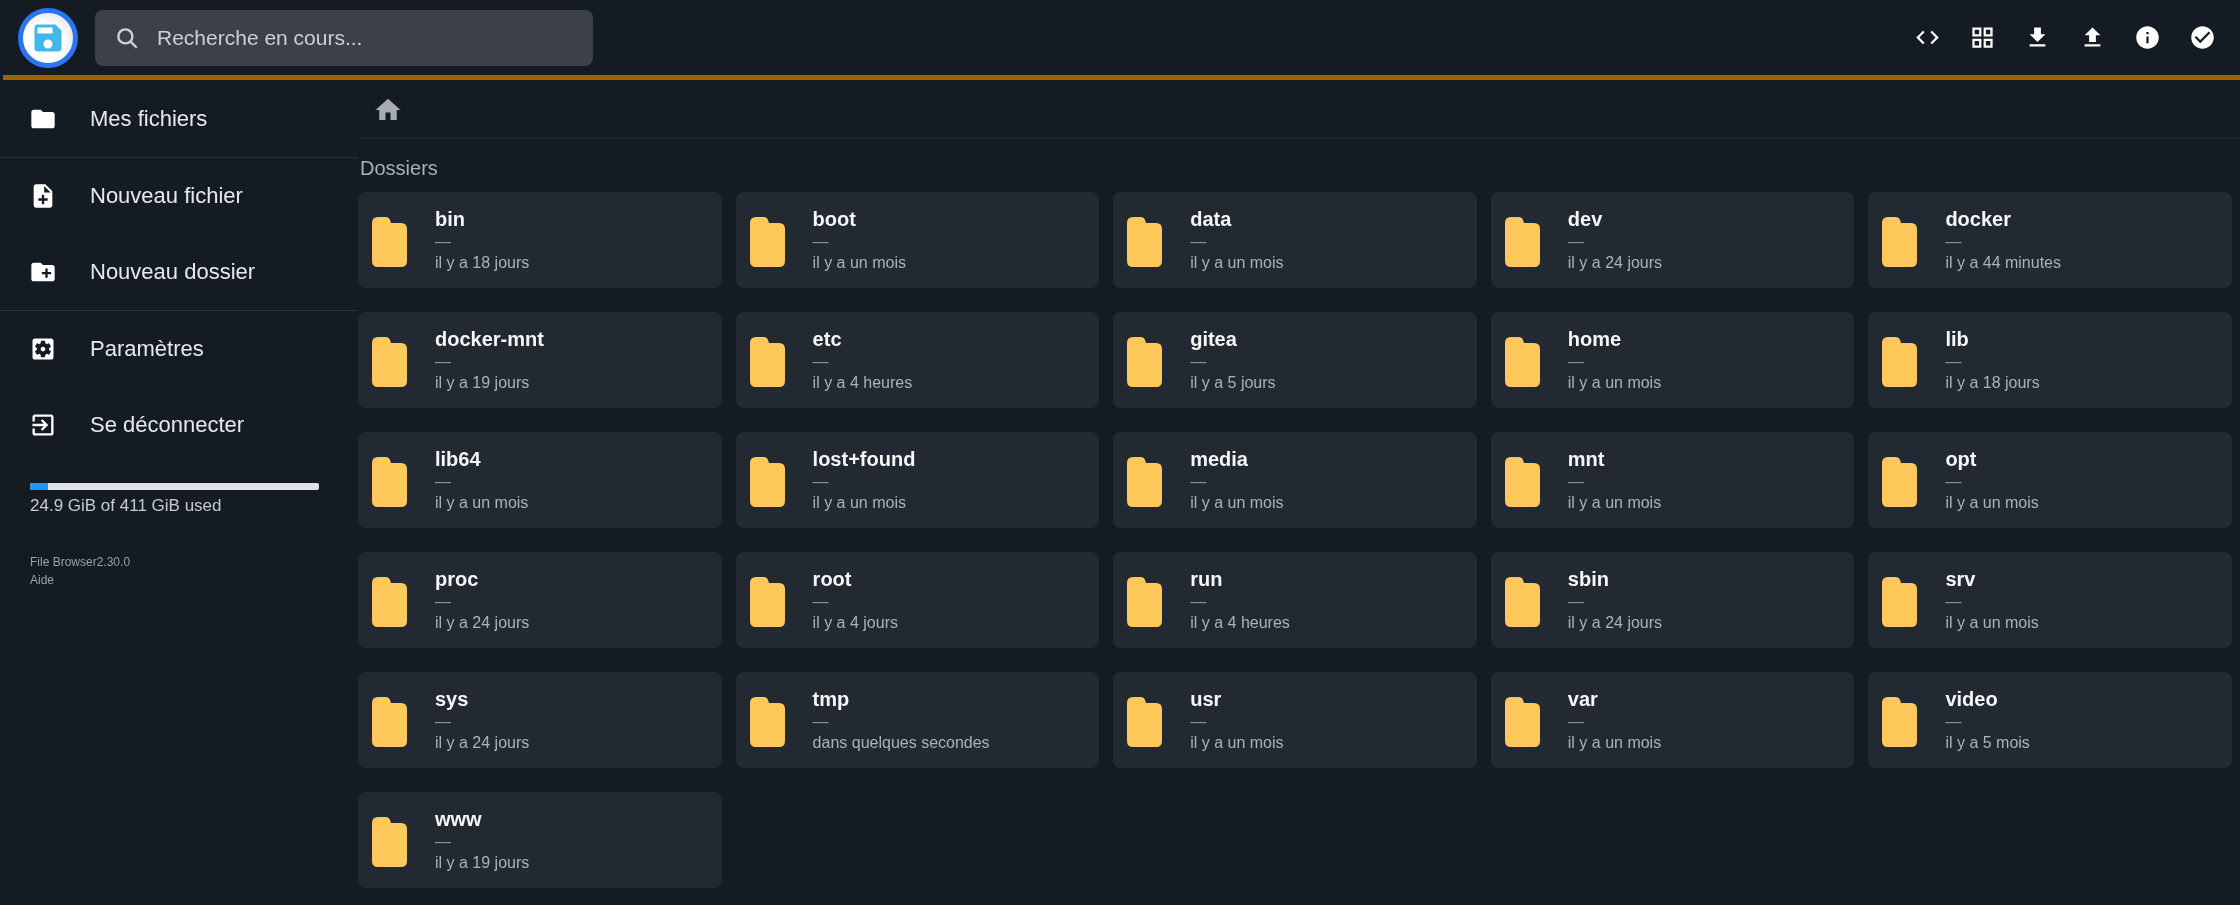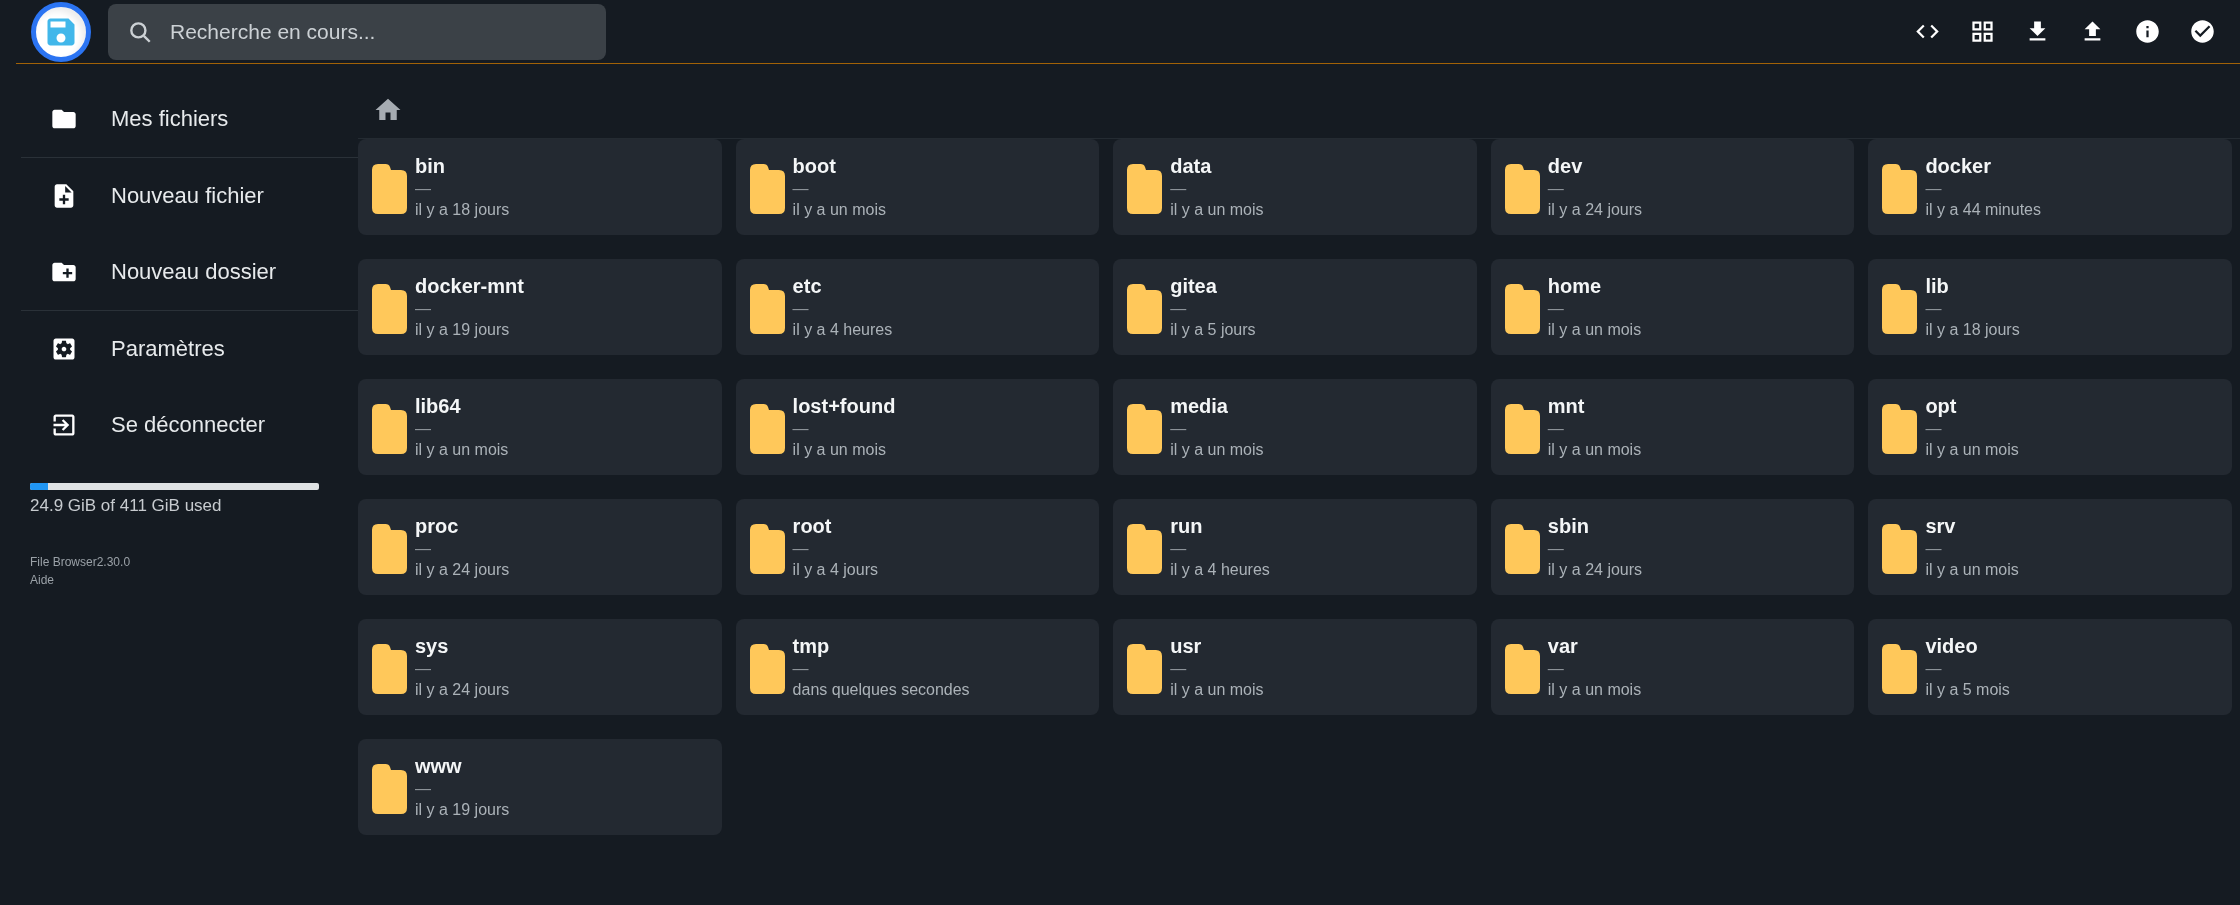--- a/index.html
+++ b/index.html
@@ -6,23 +6,23 @@
   html,body { width:2240px; height:905px; overflow:hidden; }
   body {
     background:#151b22;
     font-family:"Liberation Sans", sans-serif;
     color:#eceff1;
     position:relative;
   }
 
   
   header {
-    position:absolute; top:0; left:16px; right:0; height:64px;
+    position:absolute; top:0; left:3px; right:0; height:80px;
     display:flex; align-items:center;
-    border-bottom:1px solid #a16207;
+    border-bottom:5px solid #a16207;
   }
   .logo {
     width:60px; height:60px; border-radius:50%;
     background:#ffffff; border:5px solid #2b74f2;
     margin-left:15px; flex:0 0 auto;
     display:flex; align-items:center; justify-content:center;
     box-shadow:inset -4px 4px 6px rgba(0,0,0,0.08);
   }
   .logo svg { width:36px; height:36px; fill:#41b7ea; }
   .search {
@@ -35,21 +35,21 @@
   .topbar-actions {
     margin-left:auto; display:flex; align-items:center; padding-right:10px;
   }
   .action-btn {
     width:55px; height:55px; background:none; border:none;
     display:flex; align-items:center; justify-content:center; cursor:pointer;
   }
   .action-btn svg { width:27px; height:27px; fill:#ffffff; }
 
   
-  aside { position:absolute; top:81px; left:0; width:358px; bottom:0;padding-left:21px; }
+  aside { position:absolute; top:81px; left:0; width:358px; bottom:0; }
   .side-item {
     height:76px; display:flex; align-items:center;
     padding-left:29px; gap:33px;
     font-size:22px; color:#e7eaec; cursor:pointer;
   }
   .side-item svg { width:28px; height:28px; fill:#ffffff; flex:0 0 auto; }
   .side-divider { height:1px; background:#2a3138; }
 
   .usage { position:absolute; left:30px; width:289px; top:402px; }
   .usage-track { height:7px; background:#dfe2e4; border-radius:2px; overflow:hidden; }
@@ -69,21 +69,21 @@
   .crumb-btn svg { width:30px; height:30px; fill:#a6acb2; }
 
   .section-title { font-size:20px; font-weight:400; color:#a9b0b6; margin:18px 0 12px 2px; }
 
   .grid {
     display:grid; grid-template-columns:repeat(5,1fr);
     gap:24px 14px; margin-right:8px;
   }
   .card {
     background:#232931; border-radius:8px; height:96px;
-    display:flex; align-items:center; padding:0 10px 0 11px; gap:8px;
+    display:flex; align-items:center; padding:0 10px 0 11px; gap:28px;
     cursor:pointer; overflow:hidden;
   }
   .card svg { width:38px; height:54px; fill:#ffc85a; flex:0 0 auto; }
   .card-text { display:flex; flex-direction:column; justify-content:center; min-width:0; }
   .card-name { font-size:20px; font-weight:bold; color:#f4f6f7; line-height:1.25; white-space:nowrap; }
   .card-dash { font-size:16px; color:#8f969c; line-height:1.3; }
   .card-time { font-size:16px; color:#abb2b8; line-height:1.3; white-space:nowrap; }
 </style>
 </head>
 <body>
@@ -216,20 +216,21 @@
   <div class="breadcrumb">
     <button class="crumb-btn">
       <span style="display:flex;">
         <svg viewBox="0 0 24 24">
             <path d="M10 20v-6h4v6h5v-8h3L12 3 2 12h3v8z"></path>
           </svg>
       </span>
     </button>
   </div>
 
+  <h2 class="section-title">Dossiers</h2>
 
   <div class="grid">
   <div class="card">
     <span style="display:flex;">
       <svg viewBox="0 0 38 54" style="width:38px;height:54px;fill:#ffc85a;">
         <path d="M3 10 q0-6 6-6 h7.5 q3.5 0 4.6 3.2 L22 10 h10 q6 0 6 6 v32 q0 6-6 6 H9 q-6 0-6-6 Z"></path>
       </svg>
     </span>
     <div class="card-text">
       <span class="card-name">bin</span>

